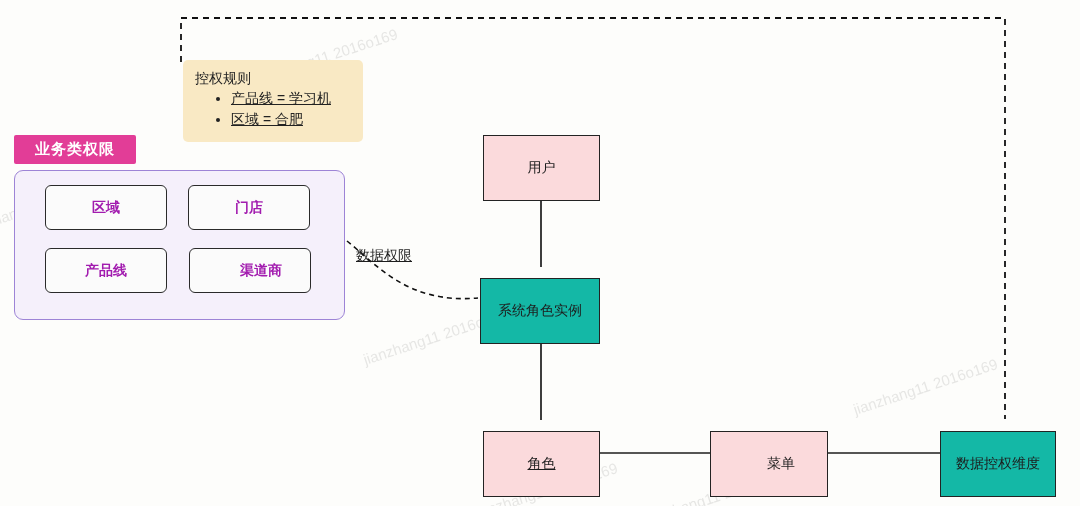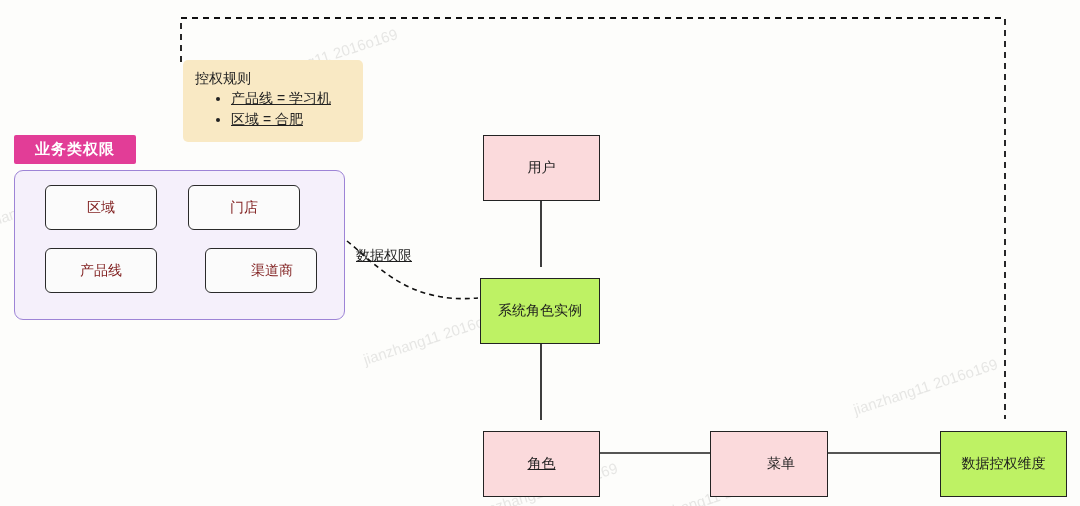--- a/index.html
+++ b/index.html
@@ -64,54 +64,55 @@
   .perm-container {
     position: absolute;
     left: 14px; top: 170px;
     width: 331px; height: 150px;
     background: #f5f0fb;
     border: 1.5px solid #9d84d6;
     border-radius: 9px;
   }
   .perm-item {
     position: absolute;
-    width: 112px; height: 45px;
+    width: 122px; height: 45px;
     background: #fbfbfb;
     border: 1.5px solid #2a2a2a;
     border-radius: 6px;
     display: flex;
     align-items: center;
     justify-content: center;
     font-size: 14px;
-    color: #7f1d1d;
+    color: #a21caf;
+    font-weight: bold;
   }
   .perm-item.p0 { left: 30px;  top: 14px; }
   .perm-item.p1 { left: 173px; top: 14px; }
   .perm-item.p2 { left: 30px;  top: 77px; }
-  .perm-item.p3 { left: 190px; top: 77px; padding-left: 22px; }
+  .perm-item.p3 { left: 174px; top: 77px; padding-left: 22px; }
   
   .node {
     position: absolute;
     height: 66px;
     border: 1.6px solid #232323;
     border-radius: 0;
     display: flex;
     align-items: center;
     justify-content: center;
     font-size: 14px;
     color: #1d1d1d;
     margin-top: 11px;
   }
   .node.pink  { background: #fbdadc; }
-  .node.green { background: #bef264; }
+  .node.green { background: #14b8a6; }
   .node.n-user   { left: 483px; top: 124px; width: 117px; }
   .node.n-inst   { left: 480px; top: 267px; width: 120px; }
   .node.n-role   { left: 483px; top: 420px; width: 117px; text-decoration: underline; }
   .node.n-menu   { left: 710px; top: 420px; width: 118px; padding-left: 24px; }
-  .node.n-dim    { left: 940px; top: 420px; width: 127px; }
+  .node.n-dim    { left: 940px; top: 420px; width: 116px; }
   .edge-label {
     position: absolute;
     left: 356px; top: 247px;
     font-size: 14px;
     color: #1d1d1d;
     background: transparent;
     text-decoration: underline;
   }
 </style>
 </head>

